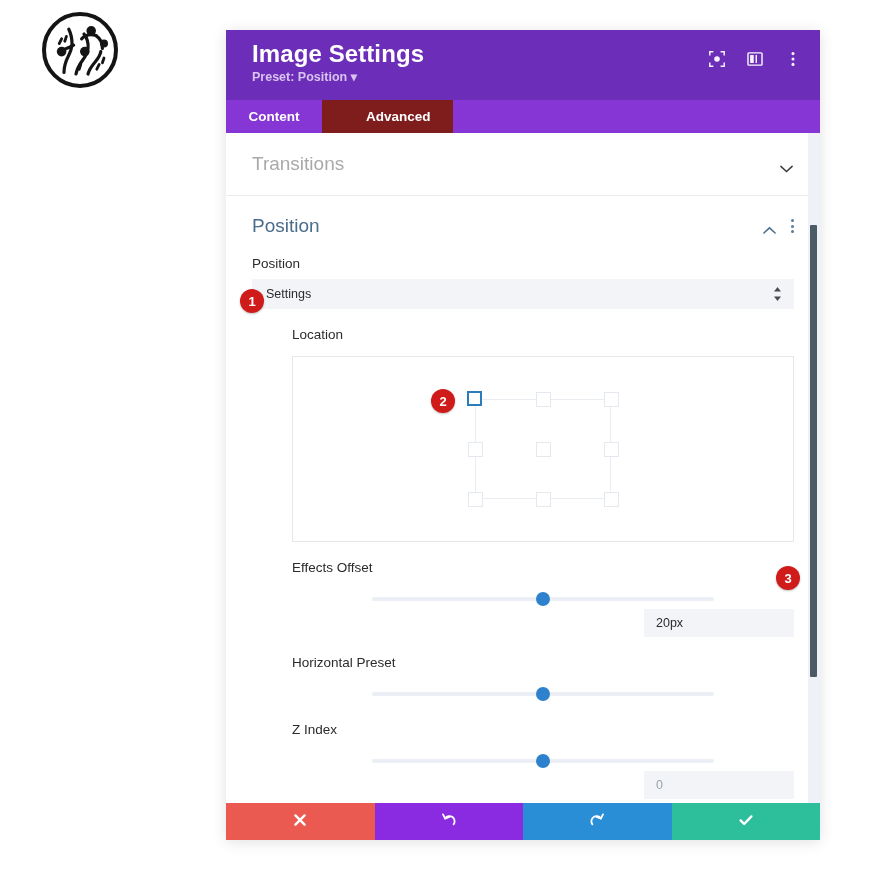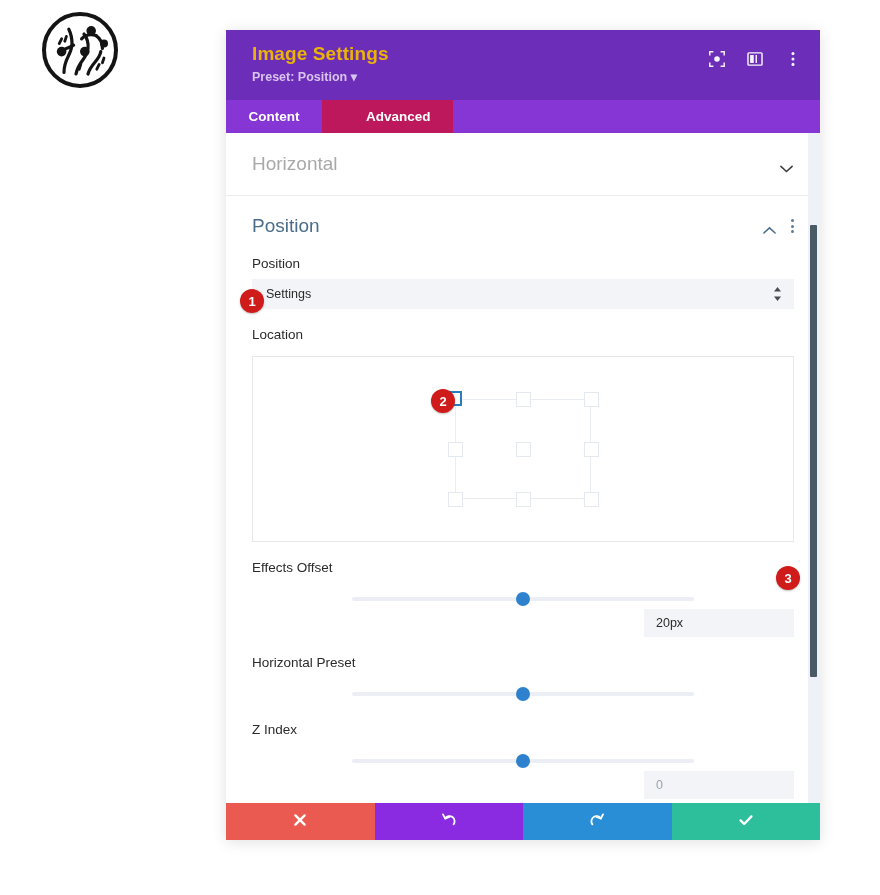--- a/index.html
+++ b/index.html
@@ -29,22 +29,22 @@
 
   
   .hdr {
     background: #6C2EB9;
     height: 70px;
     padding: 12px 22px 0 26px;
     position: relative;
     flex: 0 0 auto;
   }
   .hdr-title {
-    color: #eab308;
-    font-size: 19px;
+    color: #ffffff;
+    font-size: 24px;
     font-weight: bold;
     letter-spacing: .1px;
     line-height: 24px;
   }
   .hdr-preset {
     color: #d9c4ef;
     font-size: 12.5px;
     font-weight: bold;
     margin-top: 3px;
     line-height: 16px;
@@ -65,21 +65,21 @@
   .tab {
     color: #ffffff;
     font-size: 13.5px;
     font-weight: bold;
     display: flex; align-items: center; justify-content: center;
     padding: 0 22px;
     min-width: 96px;
     cursor: pointer;
     user-select: none;
   }
-  .tab.active { background: #be185d; padding-left: 44px; }
+  .tab.active { background: #7f1d1d; padding-left: 44px; }
 
   
   .body {
     position: relative;
     flex: 1 1 auto;
     background: #ffffff;
     overflow: hidden;
   }
   .scrolltrack {
     position: absolute;
@@ -173,21 +173,21 @@
   .cell {
     position: absolute;
     width: 15px; height: 15px;
     border: 1px solid #e3e9ee;
     background: #fff;
     cursor: pointer;
   }
   .cell.sel { border: 2px solid #2b7cb9; }
 
   
-  .row { margin-top: 18px; }
+  .row { margin-top: 18px; margin-left: 40px; }
   .row .field-label { margin-bottom: 14px; }
   .sliderrow { display: flex; align-items: center; flex-direction: column; }
   .slider {
     position: relative;
     width: 342px; height: 20px;
     cursor: pointer;
     flex: 0 0 auto;
   }
   .slider .track {
     position: absolute; top: 8px; left: 0; right: 0;
@@ -309,21 +309,21 @@
     <div class="tab active">Advanced</div>
   </div>
 
   <div class="body">
 
     <div class="scrolltrack">
       <div class="scrollthumb"></div>
     </div>
 
     <div class="sect-collapsed">
-      <div class="lbl">Horizontal</div>
+      <div class="lbl">Transitions</div>
       <span class="chev">
         <svg viewBox="0 0 16 10" fill="none" stroke="#3c3c3c" stroke-width="1.6" stroke-linecap="round">
             <path d="M2 2.5 L8 8 L14 2.5"></path>
           </svg>
       </span>
     </div>
 
     <div>
       <div class="sect-open-hdr">
         <div class="lbl">Position</div>

